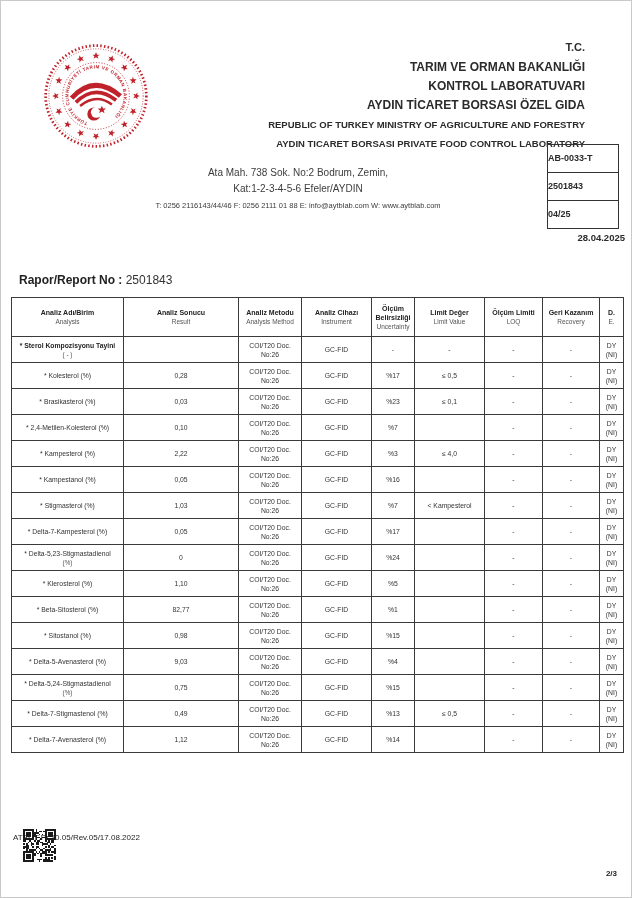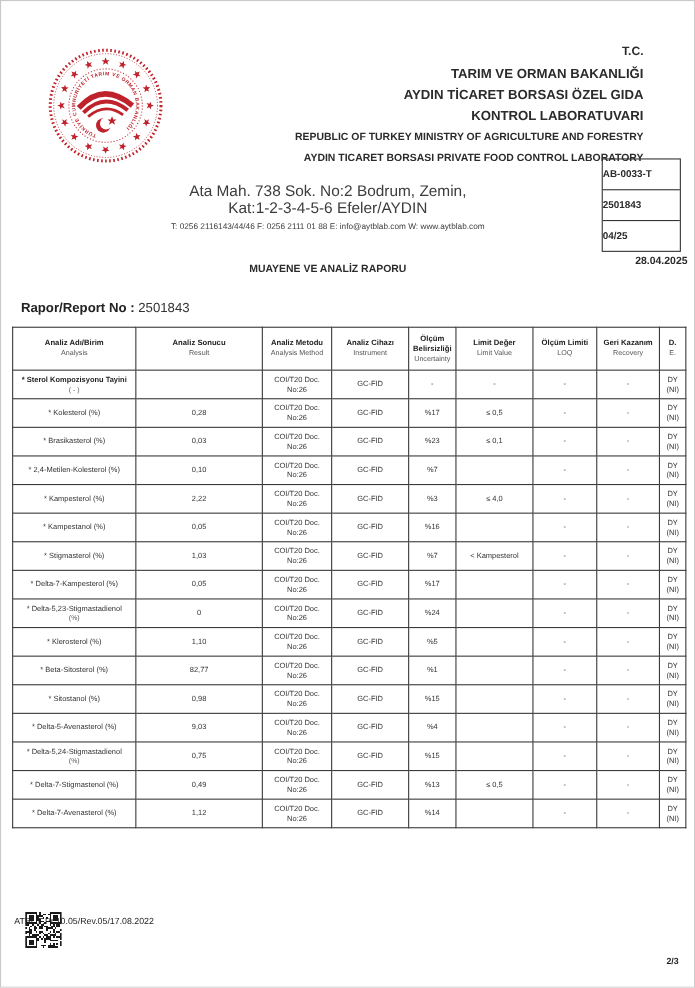--- a/index.html
+++ b/index.html
@@ -6,21 +6,21 @@
   body{font-family:"Liberation Sans","DejaVu Sans",sans-serif;color:#333;}
   .page{position:relative;width:632px;height:898px;background:#fff;border:1px solid #c9c9c9;box-sizing:border-box;overflow:hidden;}
 
   
   .logo{position:absolute;left:42px;top:42px;width:106px;height:106px;}
   .head-text{position:absolute;left:10px;top:40px;width:574px;text-align:right;}
   .tc{font-size:11px;font-weight:bold;color:#2b2b2b;margin-bottom:5px;}
   .tr-line{font-size:12px;font-weight:bold;color:#2b2b2b;line-height:19px;}
   .en-line{font-size:9.5px;font-weight:bold;color:#2b2b2b;line-height:19px;}
   .addr-block{position:absolute;left:10px;top:164px;width:574px;text-align:center;}
-  .addr-line{font-size:14px;color:#3c3c3c;line-height:16px;}
+  .addr-line{font-size:10px;color:#3c3c3c;line-height:16px;}
   .contact-line{font-size:7.5px;color:#3c3c3c;margin-top:4px;}
 
   .info-boxes{position:absolute;left:546px;top:143px;width:72px;border:1px solid #333;box-sizing:border-box;}
   .info-box{height:27px;line-height:27px;font-size:9px;font-weight:bold;color:#2b2b2b;}
   .info-box + .info-box{border-top:1px solid #333;}
   .date-line{position:absolute;left:540px;top:231px;width:84px;text-align:right;font-size:9.5px;font-weight:bold;color:#2b2b2b;}
 
   .report-title{position:absolute;left:10px;top:238px;width:574px;text-align:center;}
   .report-title .tr{font-size:9.5px;font-weight:bold;color:#2b2b2b;}
   .report-title .en{font-size:8.5px;color:#444;margin-top:1px;}
@@ -87,41 +87,40 @@
     <g>
       <circle cx="48" cy="67" r="6.2" fill="#c0222b"></circle>
       <circle cx="50.3" cy="65.4" r="5.1" fill="#ffffff"></circle>
       <use href="#st" transform="translate(55.5 63) scale(1.15)" fill="#c0222b"></use>
     </g>
   </svg>
 
   <div class="head-text">
     <div class="tc">T.C.</div>
     <div class="tr-line">TARIM VE ORMAN BAKANLIĞI</div>
+    <div class="tr-line">KONTROL LABORATUVARI</div>
     <div class="tr-line">AYDIN TİCARET BORSASI ÖZEL GIDA</div>
-    <div class="tr-line">KONTROL LABORATUVARI</div>
     <div class="en-line">REPUBLIC OF TURKEY MINISTRY OF AGRICULTURE AND FORESTRY</div>
     <div class="en-line">AYDIN TICARET BORSASI PRIVATE FOOD CONTROL LABORATORY</div>
   </div>
 
   <div class="addr-block">
     <div class="addr-line">Ata Mah. 738 Sok. No:2 Bodrum, Zemin,</div>
     <div class="addr-line">Kat:1-2-3-4-5-6 Efeler/AYDIN</div>
     <div class="contact-line">T: 0256 2116143/44/46 F: 0256 2111 01 88 E: info@aytblab.com W: www.aytblab.com</div>
   </div>
 
   <div class="info-boxes">
     <div class="info-box">AB-0033-T</div>
     <div class="info-box">2501843</div>
     <div class="info-box">04/25</div>
   </div>
   <div class="date-line">28.04.2025</div>
 
   <div class="report-title">
-    <div class="tr">MUAYENE VE ANALİZ RAPORU</div>
   </div>
   <div class="report-no">
     <b>Rapor/Report No :</b>
     <span>2501843</span>
   </div>
 
   <table class="analysis">
     <colgroup>
       <col style="width:112px">
         <col style="width:115px">

